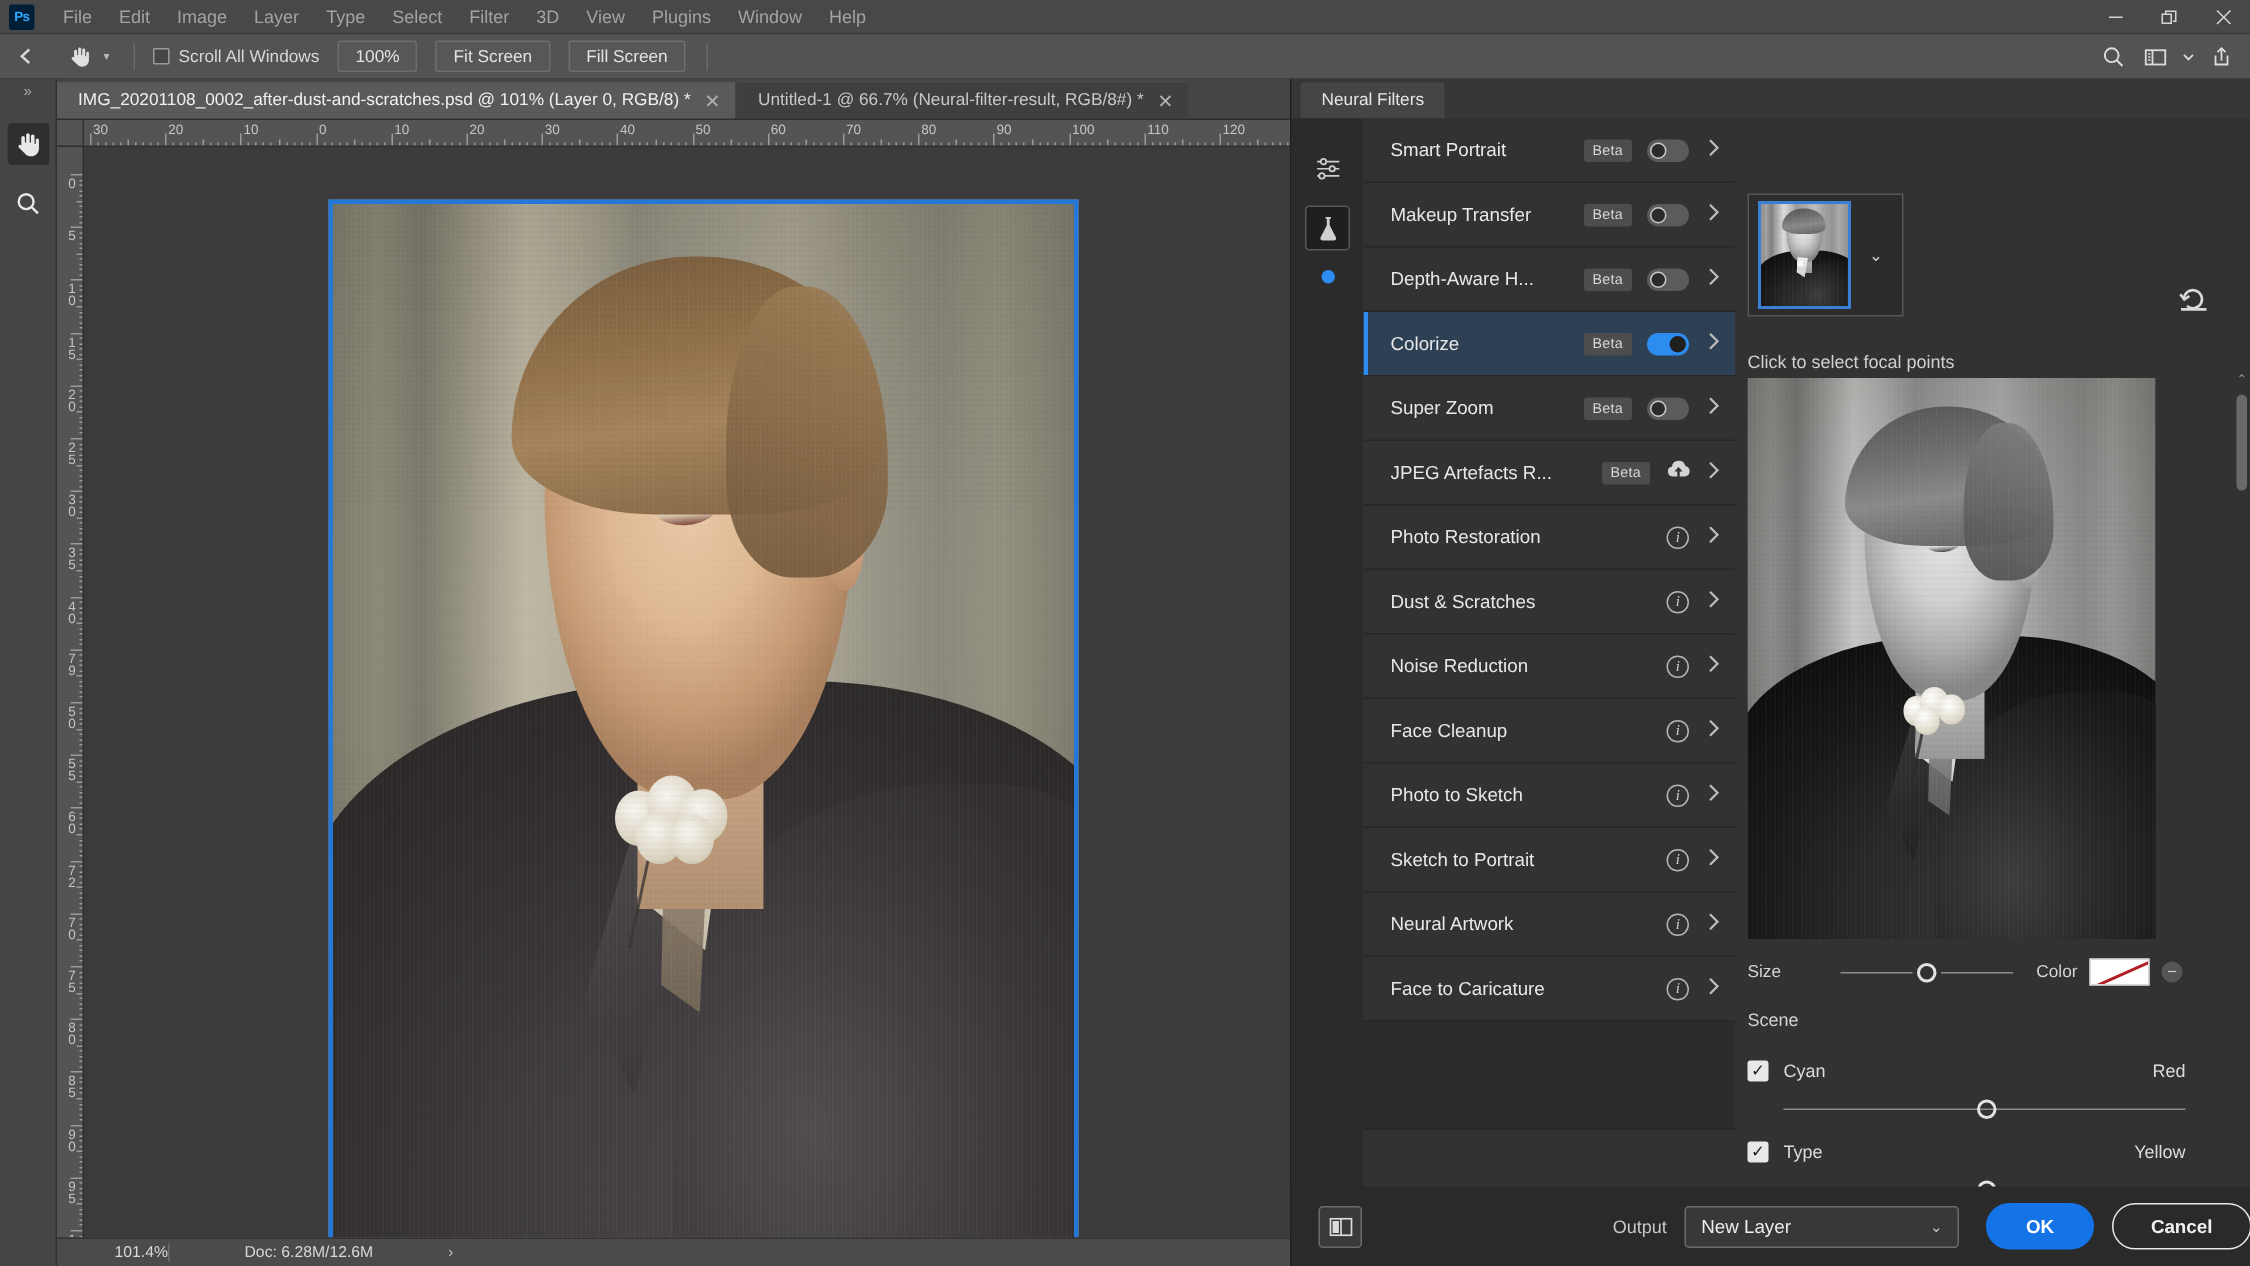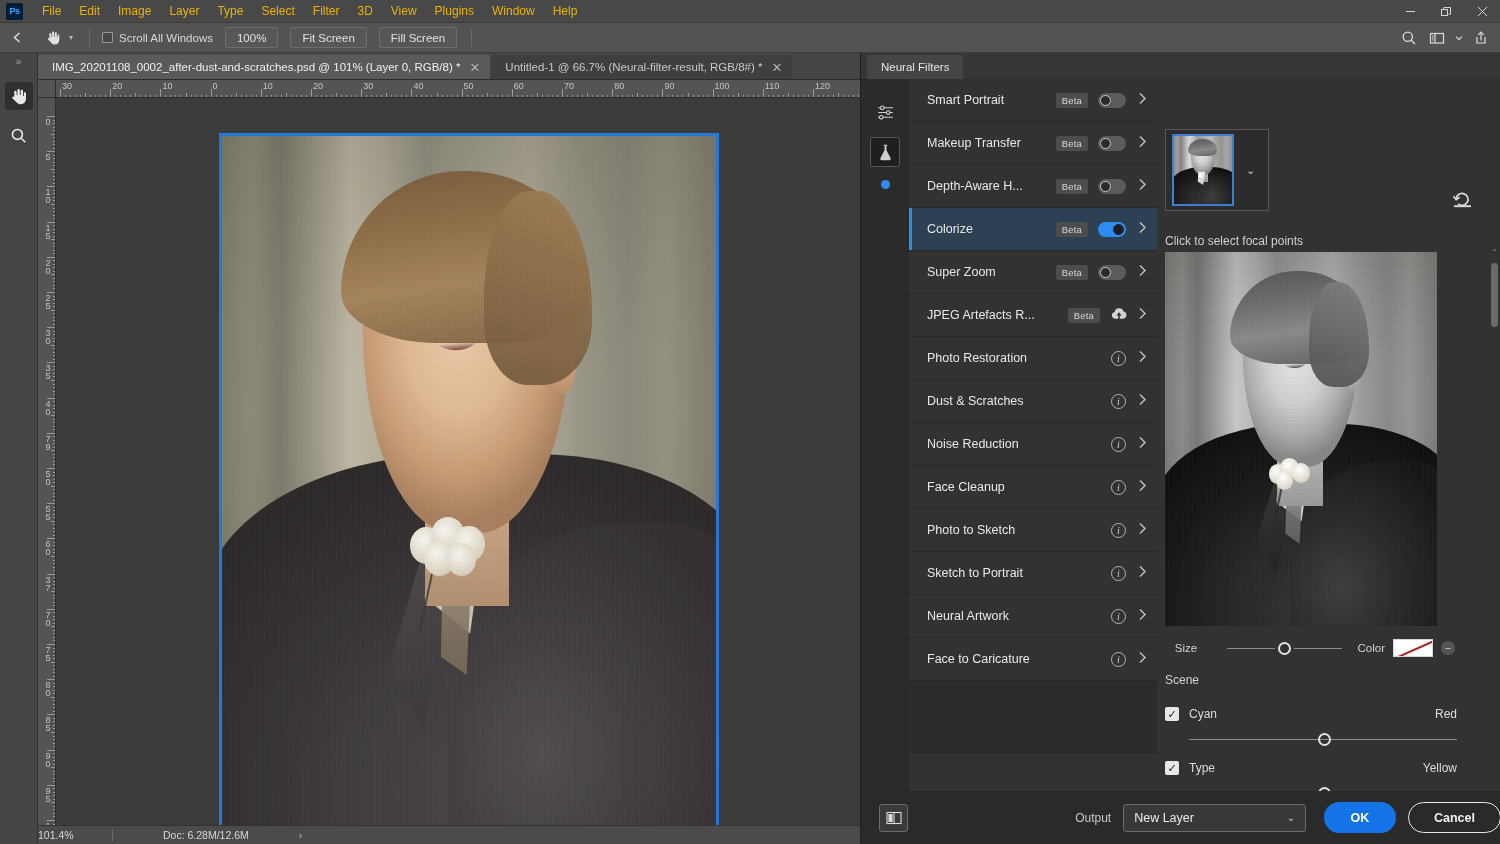--- a/index.html
+++ b/index.html
@@ -18,21 +18,21 @@
     background: #484848; display: flex; align-items: center;
     border-bottom: 1px solid #3a3a3a;
   }
   .ps-logo {
     width: 17px; height: 17px; margin-left: 6px; margin-right: 10px;
     background: #001e36; color: #31a8ff; font-size: 9px; font-weight: bold;
     display: flex; align-items: center; justify-content: center;
     border-radius: 2px; letter-spacing: -0.5px;
   }
   .menu-item {
-    font-size: 12px; color: #eab308; padding: 3px 9px; cursor: default;
+    font-size: 12px; color: #a3a3a3; padding: 3px 9px; cursor: default;
     white-space: nowrap;
   }
   .win-controls { position: absolute; right: 0; top: 0; display: flex; height: 23px; }
   .win-btn {
     width: 36px; height: 23px; display: flex; align-items: center; justify-content: center;
     color: #d6d6d6;
   }
 
   
   .optionsbar {
@@ -243,21 +243,21 @@
 
   
   .bw { filter: grayscale(1) contrast(1.14) brightness(1.02); }
 
   
   .statusbar {
     position: absolute; bottom: 0; left: 38px; width: 822px; height: 19px;
     background: #4b4b4b; display: flex; align-items: center;
     border-top: 1px solid #333; font-size: 10.5px; color: #d8d8d8;
   }
-  .sb-zoom { width: 74px; text-align: left; }
+  .sb-zoom { width: 74px; text-align: right; }
   .sb-sep { width: 1px; height: 12px; background: #6b6b6b; }
   .sb-doc { padding-left: 50px; }
   .sb-arrow { margin-left: 50px; color: #bfbfbf; font-size: 10px; }
 
   
   .nf-panel {
     position: absolute; top: 53px; right: 0; width: 640px; height: 791px;
     background: #2a2a2a; border-left: 1px solid #1e1e1e;
   }
   .nf-tabstrip {
@@ -342,21 +342,21 @@
     position: absolute; left: 8px; top: 155px; font-size: 12px; color: #d0d0d0;
   }
   .preview-img {
     position: absolute; left: 8px; top: 173px; width: 272px; height: 374px;
     background: #2a2a2a; overflow: hidden;
   }
   .size-row {
     position: absolute; left: 8px; top: 558px; width: 290px; height: 22px;
     display: flex; align-items: center; font-size: 11.5px; color: #d4d4d4;
   }
-  .size-label { width: 42px; text-align: center; margin-right: 20px; }
+  .size-label { width: 42px; text-align: left; margin-right: 20px; }
   .track { height: 1px; background: #8d8d8d; flex: 1; }
   .knob-o {
     width: 13px; height: 13px; border-radius: 50%; border: 2px solid #e2e2e2;
     background: transparent; margin: 0 3px; flex: 0 0 auto;
   }
   .color-label { margin-left: 16px; margin-right: 8px; }
   .color-swatch {
     width: 40px; height: 18px; background: #ffffff; border: 1px solid #d8d8d8;
     position: relative; overflow: hidden;
   }
@@ -870,21 +870,21 @@
         <div class="rv-tick" style="top: 440.4px; width: 8px;"></div>
         <div class="rv-tick" style="top: 443.92px; width: 2.5px;"></div>
         <div class="rv-tick" style="top: 447.44px; width: 2.5px;"></div>
         <div class="rv-tick" style="top: 450.96px; width: 2.5px;"></div>
         <div class="rv-tick" style="top: 454.48px; width: 2.5px;"></div>
         <div class="rv-tick" style="top: 458px; width: 4px;"></div>
         <div class="rv-tick" style="top: 461.52px; width: 2.5px;"></div>
         <div class="rv-tick" style="top: 465.04px; width: 2.5px;"></div>
         <div class="rv-tick" style="top: 468.56px; width: 2.5px;"></div>
         <div class="rv-tick" style="top: 472.08px; width: 2.5px;"></div>
-        <div class="rv-num" style="top: 477.6px;">37</div>
+        <div class="rv-num" style="top: 477.6px;">72</div>
         <div class="rv-tick" style="top: 475.6px; width: 8px;"></div>
         <div class="rv-tick" style="top: 479.12px; width: 2.5px;"></div>
         <div class="rv-tick" style="top: 482.64px; width: 2.5px;"></div>
         <div class="rv-tick" style="top: 486.16px; width: 2.5px;"></div>
         <div class="rv-tick" style="top: 489.68px; width: 2.5px;"></div>
         <div class="rv-tick" style="top: 493.2px; width: 4px;"></div>
         <div class="rv-tick" style="top: 496.72px; width: 2.5px;"></div>
         <div class="rv-tick" style="top: 500.24px; width: 2.5px;"></div>
         <div class="rv-tick" style="top: 503.76px; width: 2.5px;"></div>
         <div class="rv-tick" style="top: 507.28px; width: 2.5px;"></div>

